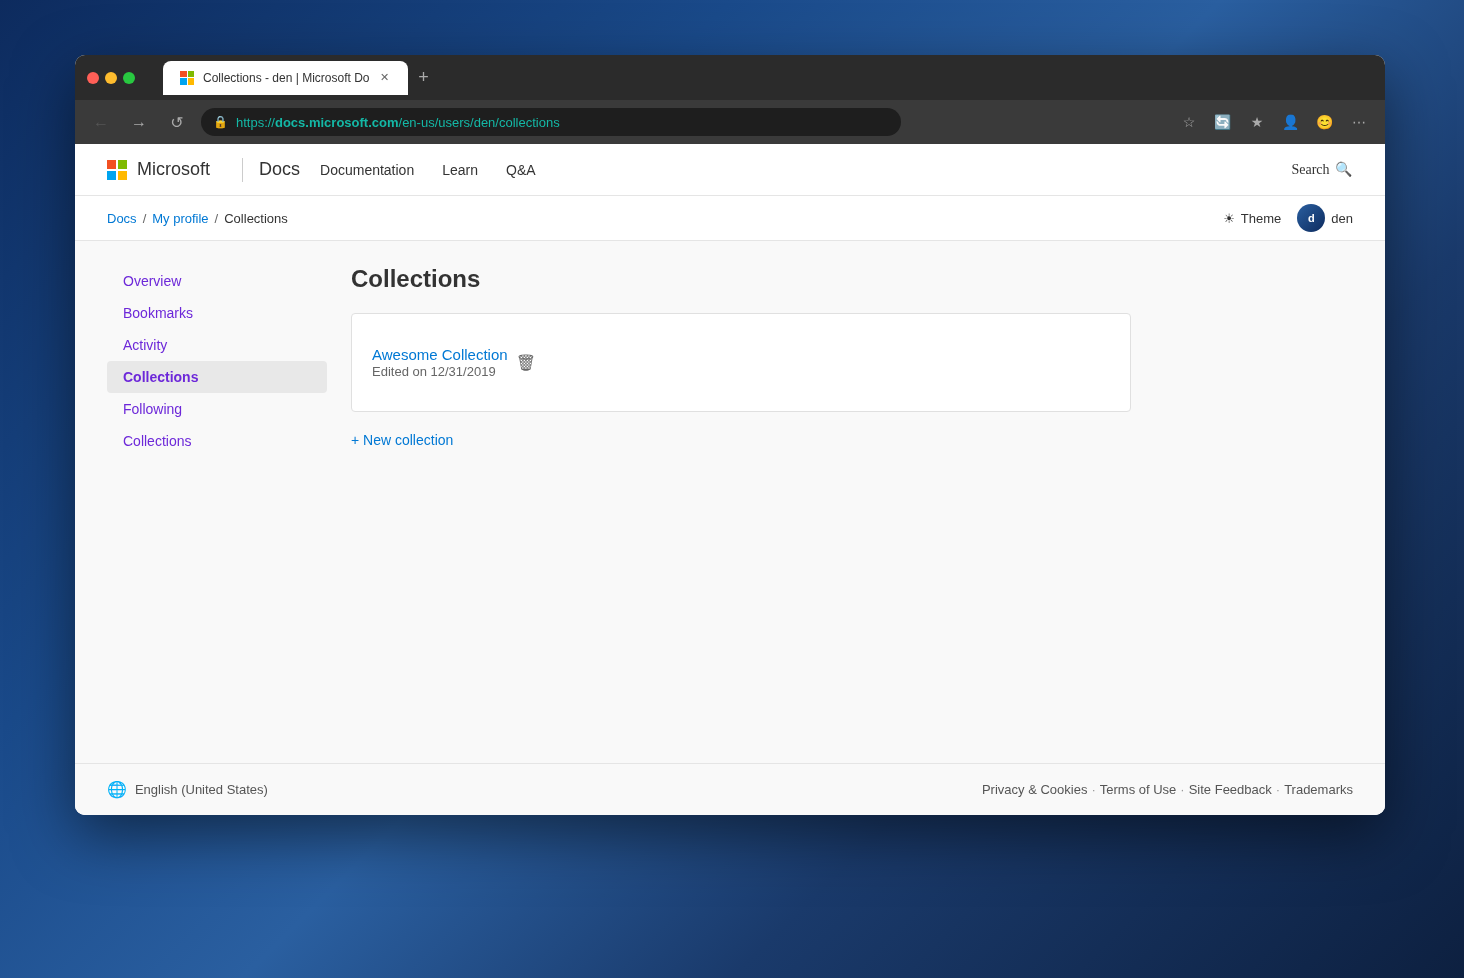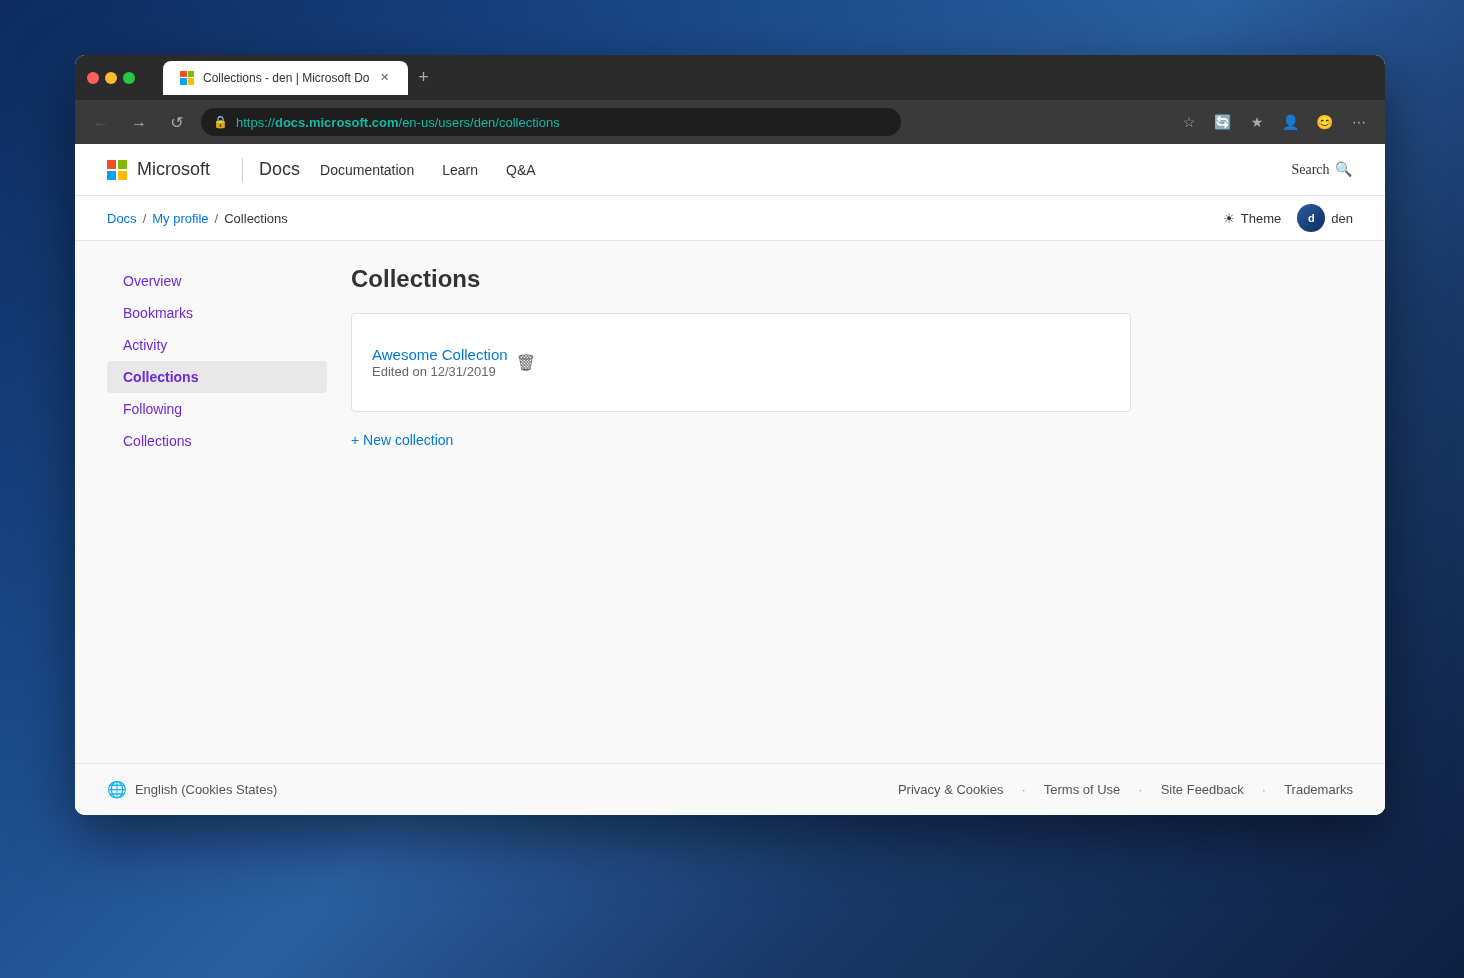--- a/index.html
+++ b/index.html
@@ -429,21 +429,21 @@
       gap: 8px;
     }
 
     .footer-globe {
       font-size: 16px;
     }
 
     .footer-links {
       display: flex;
       align-items: center;
-      gap: 18px;
+      gap: 4px;
     }
 
     .footer-link {
       color: #555;
       text-decoration: none;
     }
 
     .footer-dot { color: #999; }
   </style>
 </head>
@@ -568,21 +568,21 @@
 
         <button class="new-collection-btn">
           <span>+ New collection</span>
         </button>
       </div>
     </div>
 
     <div class="footer">
       <div class="footer-left">
         <span class="footer-globe">🌐</span>
-        <span>English (Cookies States)</span>
+        <span>English (United States)</span>
       </div>
       <div class="footer-links">
         <a class="footer-link" href="#">Privacy &amp; Cookies</a>
         <span class="footer-dot"> · </span>
         <a class="footer-link" href="#">Terms of Use</a>
         <span class="footer-dot"> · </span>
         <a class="footer-link" href="#">Site Feedback</a>
         <span class="footer-dot"> · </span>
         <a class="footer-link" href="#">Trademarks</a>
       </div>

